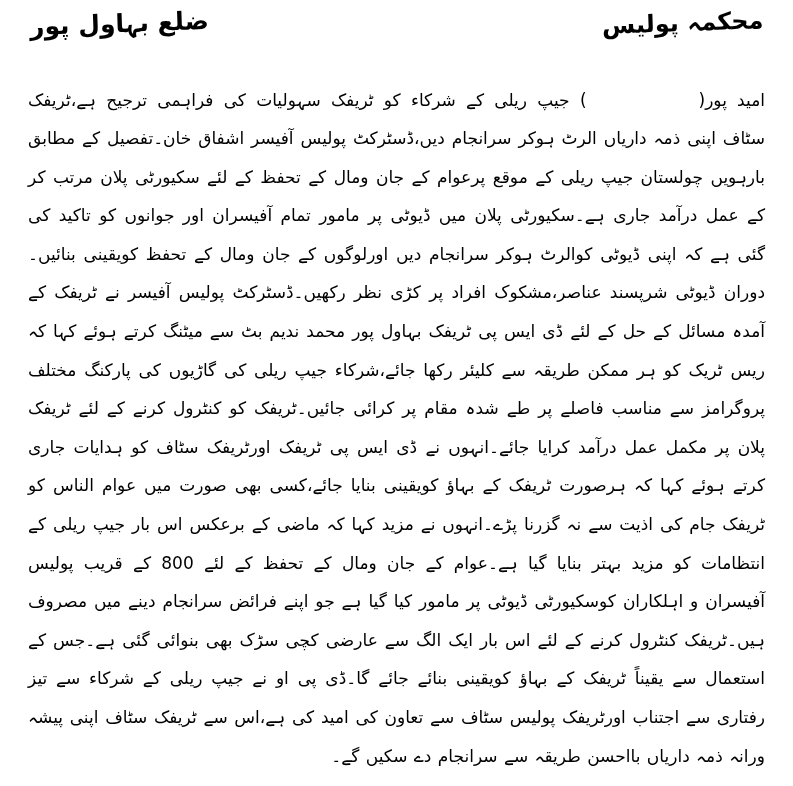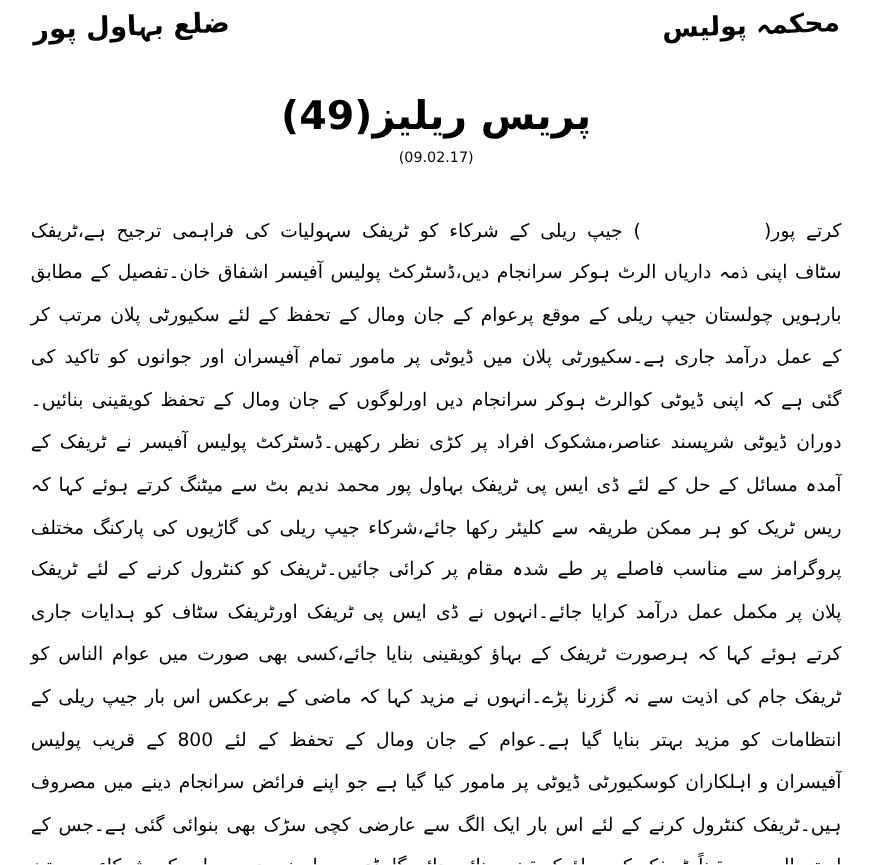--- a/index.html
+++ b/index.html
@@ -71,23 +71,19 @@
 </head>
 <body>
 
 <div class="page">
 
   <div class="header-row">
     <div class="org-name">محکمہ پولیس</div>
     <div class="district-name">ضلع بہاول پور</div>
   </div>
 
-  <div class="title-block">
-    <div class="press-title">پریس ریلیز(49)</div>
-    <div class="press-date">(09.02.17)</div>
-  </div>
 
   <div class="body-text">
-    <span>کرتے پور(</span><span class="paren-gap"></span><span>)</span>
+    <span>امید پور(</span><span class="paren-gap"></span><span>)</span>
     <span>جیپ ریلی کے شرکاء کو ٹریفک سہولیات کی فراہمی ترجیح ہے،ٹریفک سٹاف اپنی ذمہ داریاں الرٹ ہوکر سرانجام دیں،ڈسٹرکٹ پولیس آفیسر اشفاق خان۔تفصیل کے مطابق بارہویں چولستان جیپ ریلی کے موقع پرعوام کے جان ومال کے تحفظ کے لئے سکیورٹی پلان مرتب کر کے عمل درآمد جاری ہے۔سکیورٹی پلان میں ڈیوٹی پر مامور تمام آفیسران اور جوانوں کو تاکید کی گئی ہے کہ اپنی ڈیوٹی کوالرٹ ہوکر سرانجام دیں اورلوگوں کے جان ومال کے تحفظ کویقینی بنائیں۔دوران ڈیوٹی شرپسند عناصر،مشکوک افراد پر کڑی نظر رکھیں۔ڈسٹرکٹ پولیس آفیسر نے ٹریفک کے آمدہ مسائل کے حل کے لئے ڈی ایس پی ٹریفک بہاول پور محمد ندیم بٹ سے میٹنگ کرتے ہوئے کہا کہ ریس ٹریک کو ہر ممکن طریقہ سے کلیئر رکھا جائے،شرکاء جیپ ریلی کی گاڑیوں کی پارکنگ مختلف پروگرامز سے مناسب فاصلے پر طے شدہ مقام پر کرائی جائیں۔ٹریفک کو کنٹرول کرنے کے لئے ٹریفک پلان پر مکمل عمل درآمد کرایا جائے۔انہوں نے ڈی ایس پی ٹریفک اورٹریفک سٹاف کو ہدایات جاری کرتے ہوئے کہا کہ ہرصورت ٹریفک کے بہاؤ کویقینی بنایا جائے،کسی بھی صورت میں عوام الناس کو ٹریفک جام کی اذیت سے نہ گزرنا پڑے۔انہوں نے مزید کہا کہ ماضی کے برعکس اس بار جیپ ریلی کے انتظامات کو مزید بہتر بنایا گیا ہے۔عوام کے جان ومال کے تحفظ کے لئے 800 کے قریب پولیس آفیسران و اہلکاران کوسکیورٹی ڈیوٹی پر مامور کیا گیا ہے جو اپنے فرائض سرانجام دینے میں مصروف ہیں۔ٹریفک کنٹرول کرنے کے لئے اس بار ایک الگ سے عارضی کچی سڑک بھی بنوائی گئی ہے۔جس کے استعمال سے یقیناً ٹریفک کے بہاؤ کویقینی بنائے جائے گا۔ڈی پی او نے جیپ ریلی کے شرکاء سے تیز رفتاری سے اجتناب اورٹریفک پولیس سٹاف سے تعاون کی امید کی ہے،اس سے ٹریفک سٹاف اپنی پیشہ ورانہ ذمہ داریاں بااحسن طریقہ سے سرانجام دے سکیں گے۔</span>
   </div>
 
 </div>
 
 </body></html>

